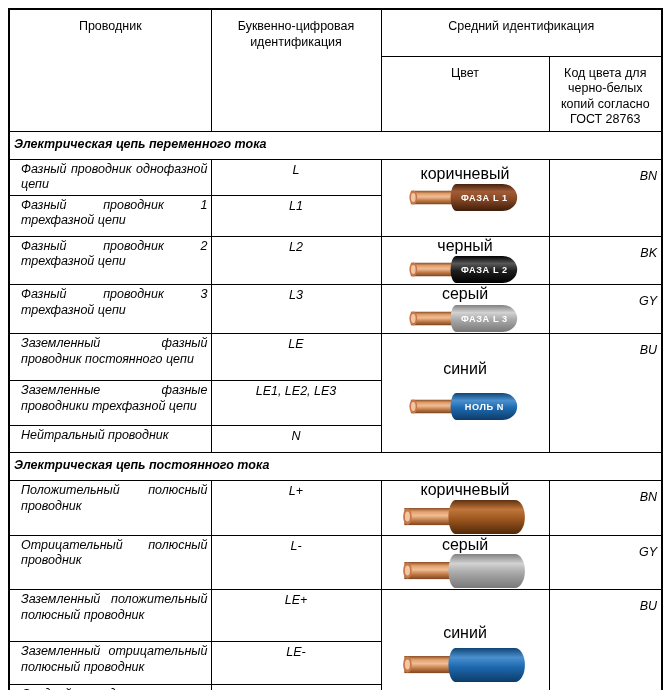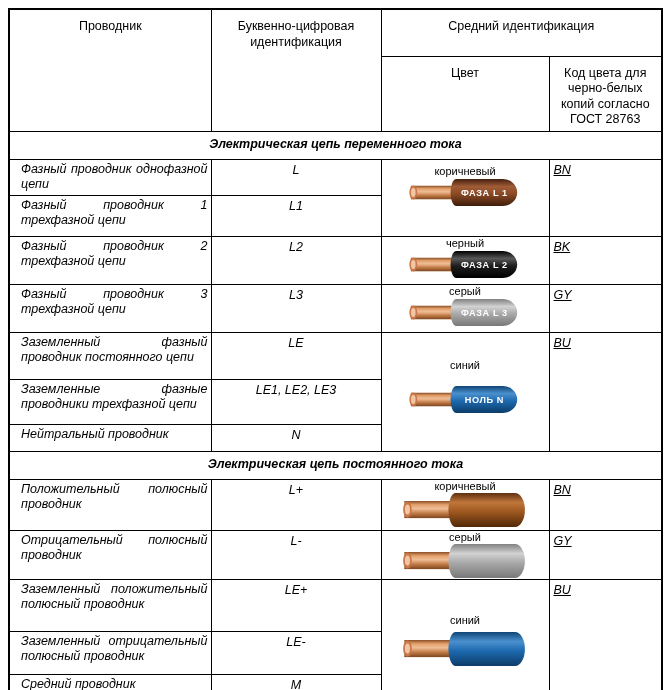--- a/index.html
+++ b/index.html
@@ -3,25 +3,25 @@
 <meta charset="utf-8">
 <style>
   html,body{margin:0;padding:0;background:#fff;}
   body{width:668px;height:690px;font-family:"Liberation Sans",sans-serif;color:#000;overflow:hidden;}
   .page{padding:8px 0 0 8px;}
   table{border-collapse:collapse;table-layout:fixed;width:653px;border:2px solid #000;}
   td{border:1px solid #000;vertical-align:top;padding:2px 4px;font-size:12.5px;line-height:1.25;overflow:hidden;}
   td.head{text-align:center;padding-top:9px;}
   td.name{font-style:italic;text-align:justify;padding-left:11px;padding-right:3px;}
   td.idc{font-style:italic;text-align:center;padding-top:3px;}
-  td.bw{font-style:italic;text-align:left;padding-top:3px;text-decoration:underline;}
-  tr.section td{font-style:italic;font-weight:bold;text-align:center;padding:5px 4px;}
+  td.bw{font-style:italic;text-align:right;padding-top:9px;}
+  tr.section td{font-style:italic;font-weight:bold;padding:5px 4px;}
   td.colorcell{text-align:center;padding:0 2px;}
   .cstack{display:flex;flex-direction:column;align-items:center;}
-  .cname{font-size:11px;line-height:1.1;}
+  .cname{font-size:16px;line-height:1.1;}
   .pad-sm{padding-top:5px;}
   .pad-md{padding-top:26px;}
   .pad-lg{padding-top:34px;}
   .gap-sm{margin-top:5px;}
   .gap-md{margin-top:14px;}
   .gap-xs{margin-top:1px;}
   svg.wire{display:block;}
   .wire-label{font-family:"Liberation Sans",sans-serif;font-size:9.5px;font-weight:bold;fill:#ffffff;letter-spacing:0.6px;}
   .defs-holder{position:absolute;width:0;height:0;overflow:hidden;}
 </style>

